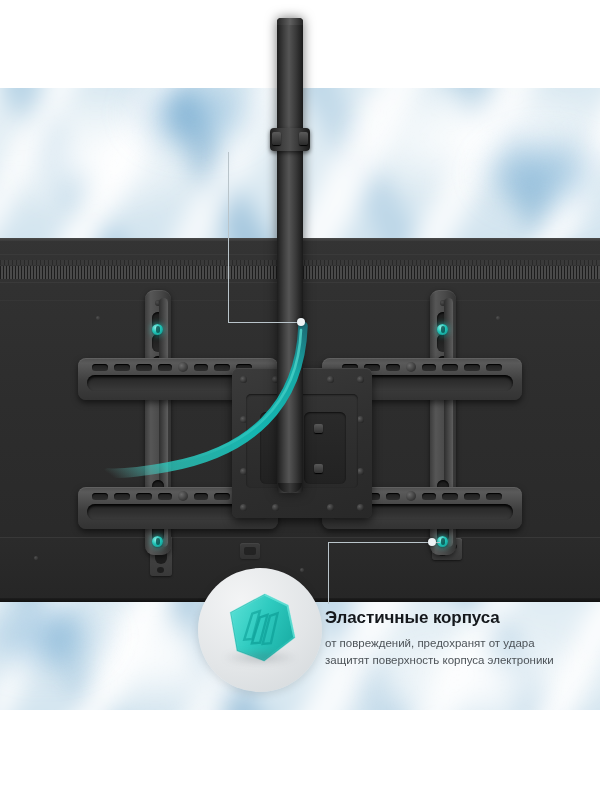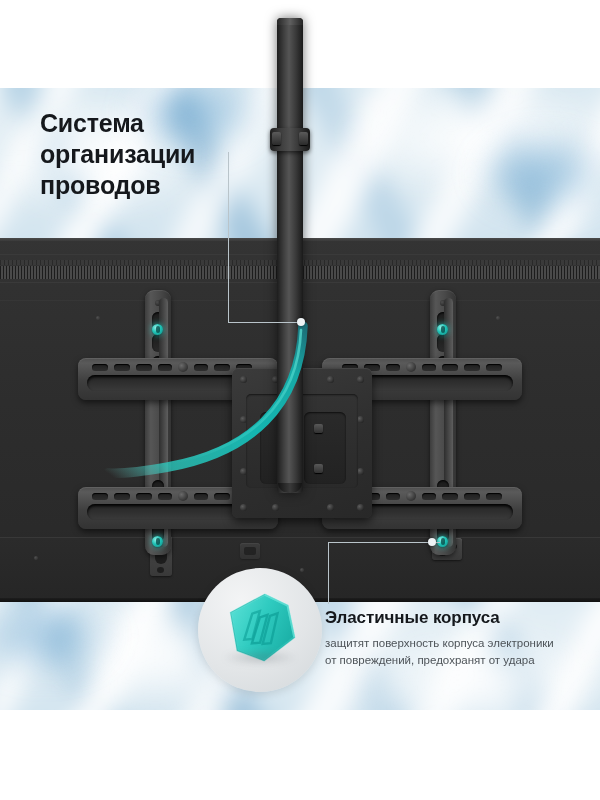--- a/index.html
+++ b/index.html
@@ -287,38 +287,33 @@
     </defs>
     <path d="M303,88 C300,168 250,214 168,229 C140,234 120,236 108,235" fill="none" stroke="url(#cg)" stroke-width="9.5" stroke-linecap="round"></path>
     <path d="M301,92 C298,166 250,210 170,225" fill="none" stroke="url(#cgl)" stroke-width="2.6" stroke-linecap="round"></path>
   </svg>
 
   <div class="tscrew" style="left:152px;top:324px;"></div>
   <div class="tscrew" style="left:437px;top:324px;"></div>
   <div class="tscrew" style="left:152px;top:536px;"></div>
   <div class="tscrew" style="left:437px;top:536px;"></div>
 
-  <div id="title">
-    <div>Система</div>
-    <div>организации</div>
-    <div>проводов</div>
-  </div>
   <div class="leader v" style="left:228px;top:152px;height:170px;"></div>
   <div class="leader h" style="left:228px;top:322px;width:72px;"></div>
   <div class="enddot" style="left:297px;top:318px;"></div>
 
   <div class="leader h" style="left:328px;top:542px;width:112px;"></div>
   <div class="leader v" style="left:328px;top:542px;height:62px;"></div>
   <div class="enddot" style="left:428px;top:538px;"></div>
 
   <div id="feature2">
     <div class="h">Эластичные корпуса</div>
     <div class="p">
+      <div>от повреждений, предохранят от удара</div>
       <div>защитят поверхность корпуса электроники</div>
-      <div>от повреждений, предохранят от удара</div>
     </div>
   </div>
 
   <div id="pad">
     <div class="shadow"></div>
     <svg width="124" height="124" viewBox="0 0 124 124">
       <defs>
         <linearGradient id="pg" x1="0" y1="0" x2="1" y2="1">
           <stop offset="0%" stop-color="#5ee3d8"></stop>
           <stop offset="45%" stop-color="#2fcbc0"></stop>

